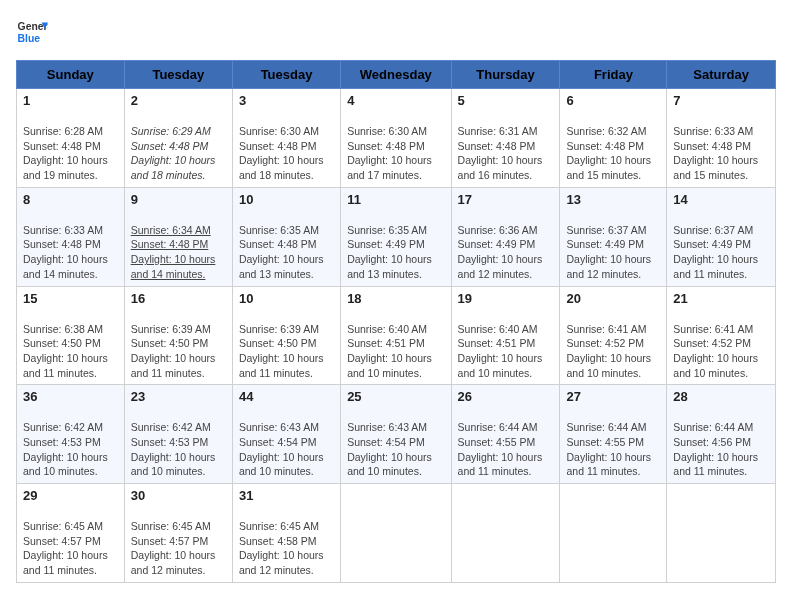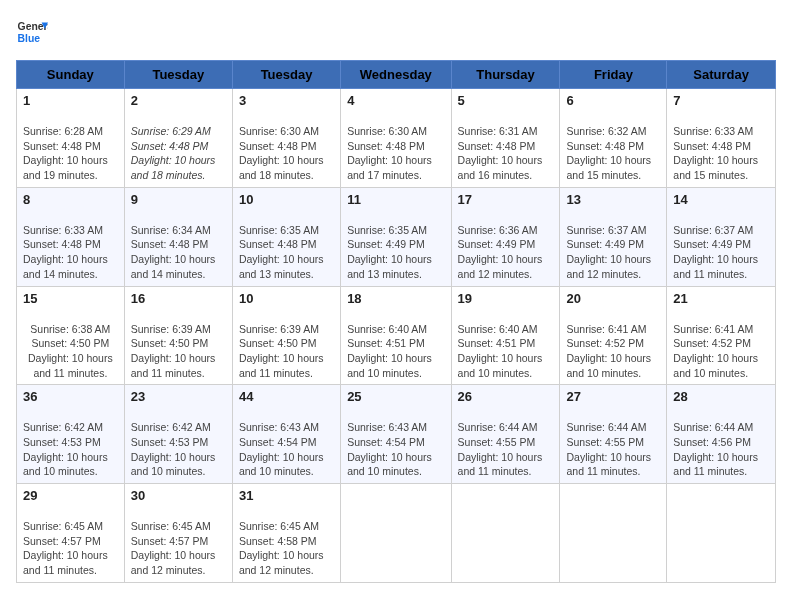--- a/index.html
+++ b/index.html
@@ -162,21 +162,21 @@
       <tr>
         <td>
           <span class="day-num">8</span>
           <div class="day-info" style="white-space: pre-line;">Sunrise: 6:33 AM
 Sunset: 4:48 PM
 Daylight: 10 hours
 and 14 minutes.</div>
         </td>
         <td>
           <span class="day-num">9</span>
-          <div class="day-info" style="white-space: pre-line;">Sunrise: 6:34 AM
+          <div class="day-info" style="white-space: pre-line; text-decoration: underline;">Sunrise: 6:34 AM
 Sunset: 4:48 PM
 Daylight: 10 hours
 and 14 minutes.</div>
         </td>
         <td>
           <span class="day-num">10</span>
           <div class="day-info" style="white-space: pre-line;">Sunrise: 6:35 AM
 Sunset: 4:48 PM
 Daylight: 10 hours
 and 13 minutes.</div>
@@ -206,21 +206,21 @@
           <span class="day-num">14</span>
           <div class="day-info" style="white-space: pre-line;">Sunrise: 6:37 AM
 Sunset: 4:49 PM
 Daylight: 10 hours
 and 11 minutes.</div>
         </td>
       </tr>
       <tr>
         <td>
           <span class="day-num">15</span>
-          <div class="day-info" style="white-space: pre-line; text-align: center;">Sunrise: 6:38 AM
+          <div class="day-info" style="white-space: pre-line;">Sunrise: 6:38 AM
 Sunset: 4:50 PM
 Daylight: 10 hours
 and 11 minutes.</div>
         </td>
         <td>
           <span class="day-num">16</span>
           <div class="day-info" style="white-space: pre-line;">Sunrise: 6:39 AM
 Sunset: 4:50 PM
 Daylight: 10 hours
 and 11 minutes.</div>

